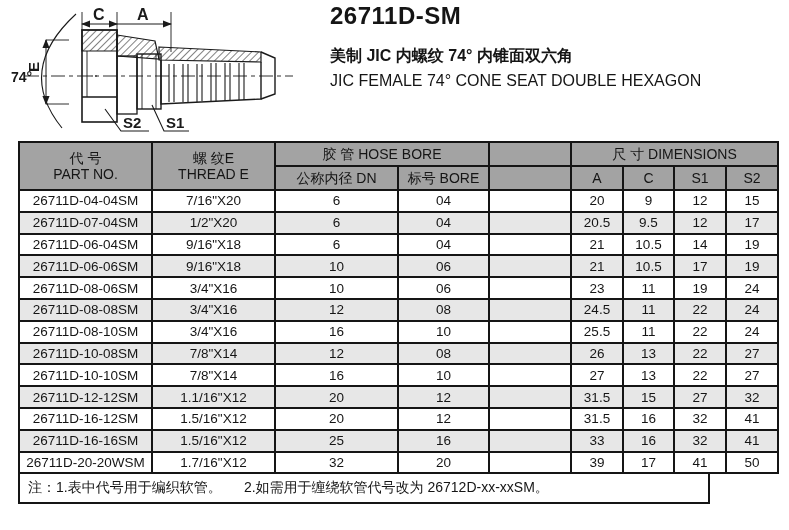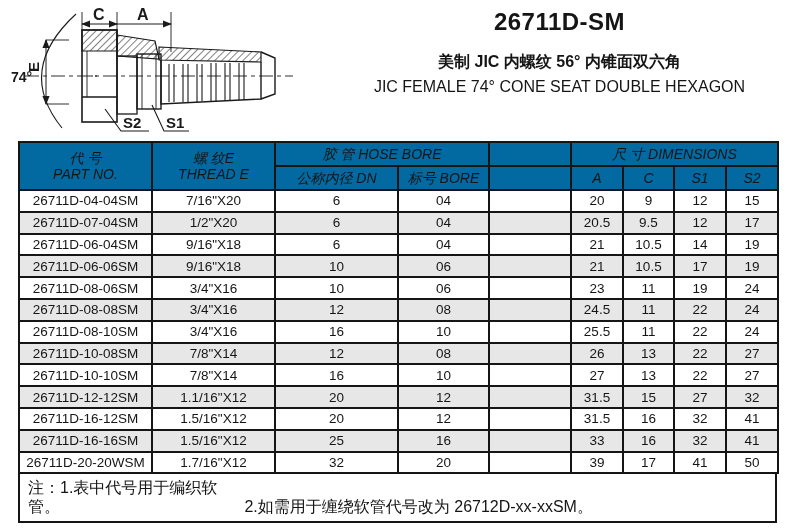--- a/index.html
+++ b/index.html
@@ -6,38 +6,38 @@
   html,body { margin:0; padding:0; }
   body {
     width: 789px; height: 530px;
     background: #ffffff;
     color: #151515;
     font-family: "Liberation Sans", "DejaVu Sans", sans-serif;
     overflow: hidden;
   }
   .top { position: relative; height: 141px; }
   .drawing { position: absolute; left: 8px; top: 4px; width: 302px; height: 135px; }
-  .titles { position: absolute; left: 330px; top: 8px; width: 459px; text-align: center; }
+  .titles { position: absolute; left: 330px; top: 2px; width: 459px; }
   .model { font-size: 24px; font-weight: bold; letter-spacing: .5px; }
   .sub { font-size: 16px; line-height: 25px; }
   .cn  { margin-top: 13px; font-weight: bold; }
 
   .tablebox { margin-left: 18px; width: 759px; }
   table { border-collapse: collapse; table-layout: fixed; width: 759px; }
   th, td {
     border: 2px solid #151515;
     text-align: center; vertical-align: middle;
     padding: 0 2px; overflow: hidden; white-space: nowrap;
   }
-  th { background: #0369a1; font-weight: normal; font-size: 14px; height: 24px; line-height: 16px; font-style: italic; }
+  th { background: #a3a3a3; font-weight: normal; font-size: 14px; height: 24px; line-height: 16px; }
   td { height: 21.8px; font-size: 13.5px; }
   tbody tr:nth-child(even) td { background: #e7e7e7; }
   .notes {
-    width: 759px; border: 2px solid #151515; border-top: none;
-    padding: 4px 8px 5px 8px; font-size: 16px; line-height: 19px;
+    width: 692px; border: 2px solid #151515; border-top: none;
+    padding: 4px 8px 5px 8px; font-size: 14px; line-height: 19px;
   }
   .n1 { display: inline-block; width: 212px; }
   svg text { font-family: "Liberation Sans", "DejaVu Sans", sans-serif; }
 </style>
 </head>
 <body>
 
 <div class="top">
 
   <svg class="drawing" viewBox="0 0 300 135" fill="none" stroke="#1a1a1a" stroke-width="1.4">
@@ -101,21 +101,21 @@
     <text x="84" y="16" font-size="16" font-weight="bold" fill="#1a1a1a" stroke="none">C</text>
     <text x="128" y="16" font-size="16" font-weight="bold" fill="#1a1a1a" stroke="none">A</text>
     <text x="2" y="78" font-size="14" font-weight="bold" fill="#1a1a1a" stroke="none">74°</text>
     <text x="34" y="72" font-size="15" font-weight="bold" fill="#1a1a1a" stroke="none" transform="rotate(-90 30 72)">E</text>
     <text x="114" y="124" font-size="15" font-weight="bold" fill="#1a1a1a" stroke="none">S2</text>
     <text x="157" y="124" font-size="15" font-weight="bold" fill="#1a1a1a" stroke="none">S1</text>
   </svg>
 
   <div class="titles">
     <div class="model">26711D-SM</div>
-    <div class="sub cn">美制 JIC 内螺纹 56° 内锥面双六角</div>
+    <div class="sub cn">美制 JIC 内螺纹 74° 内锥面双六角</div>
     <div class="sub">JIC FEMALE 74° CONE SEAT DOUBLE HEXAGON</div>
   </div>
 </div>
 
 <div class="tablebox">
   <table>
     <colgroup>
       <col style="width:133px">
         <col style="width:123px">
         <col style="width:123px">

